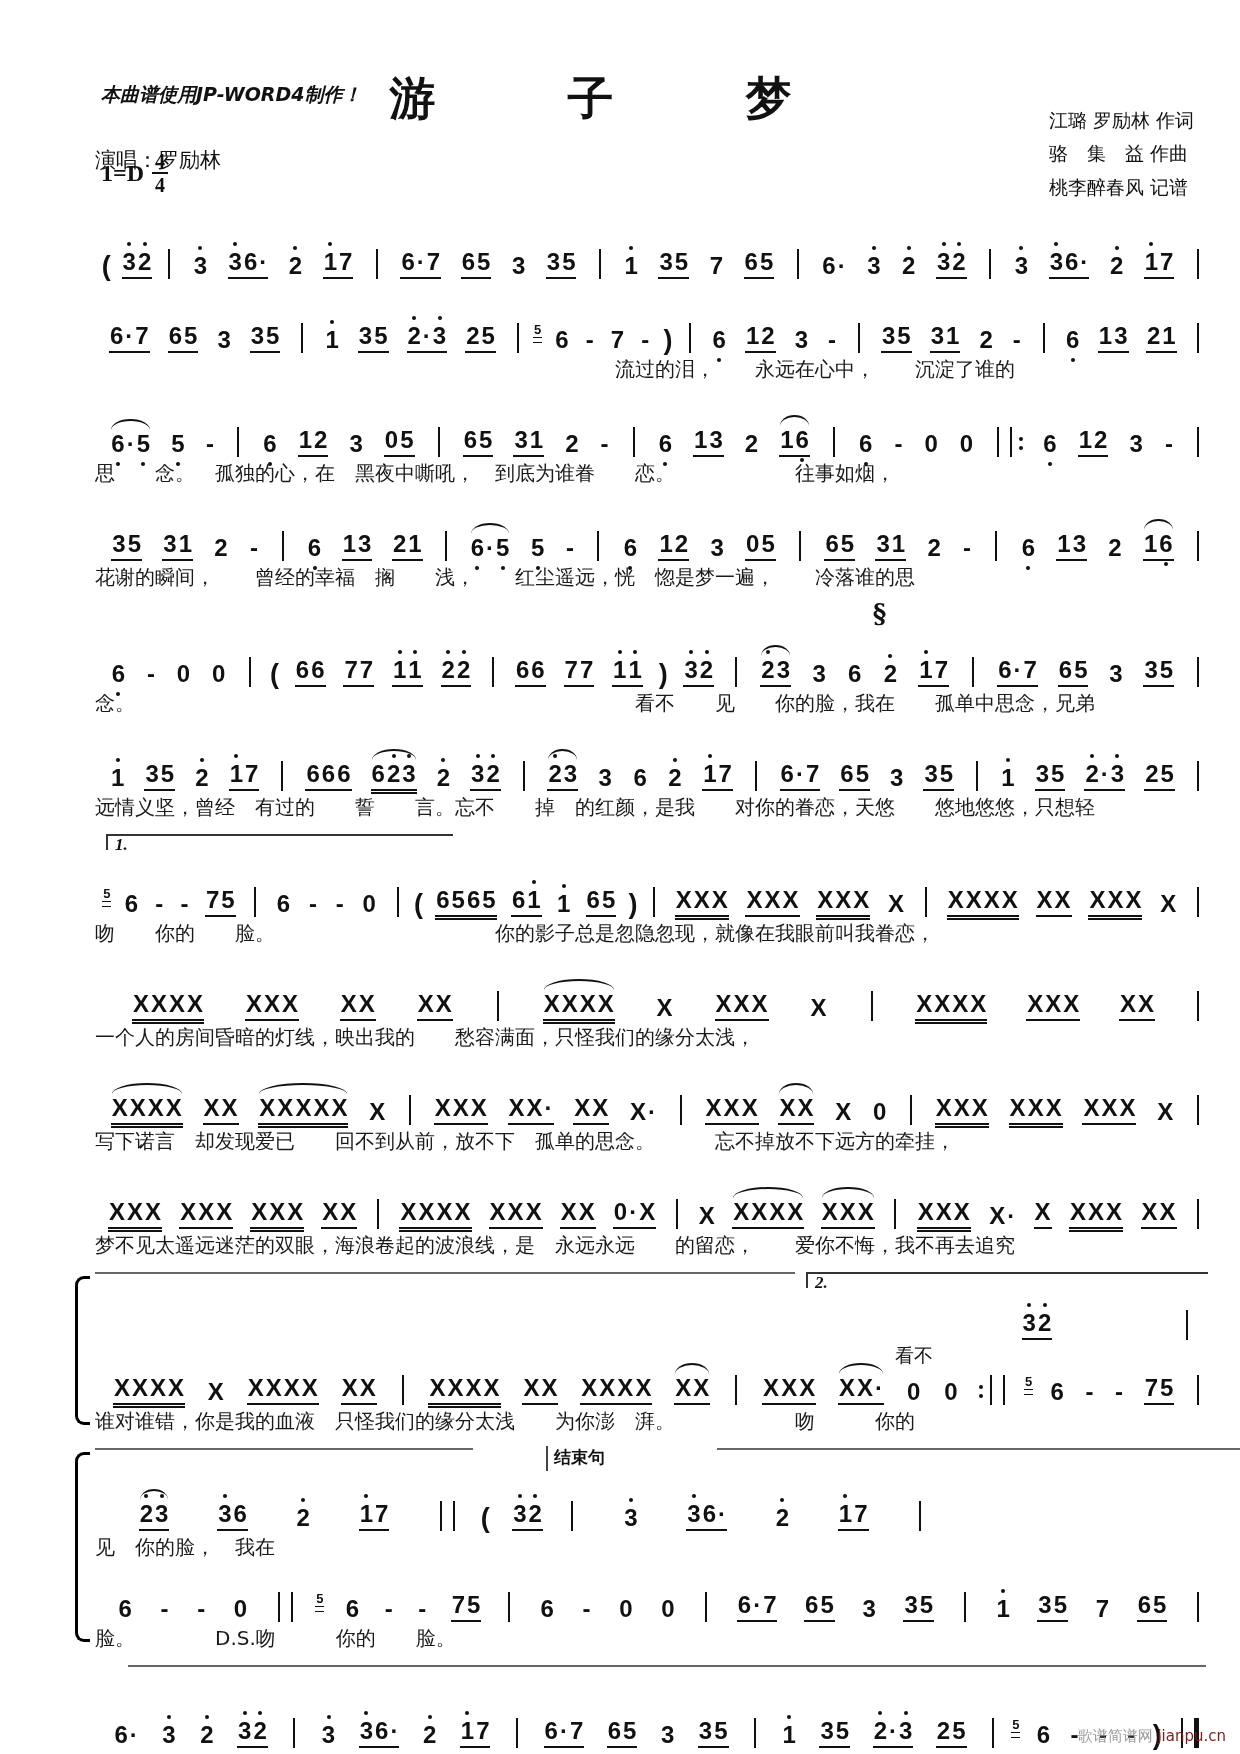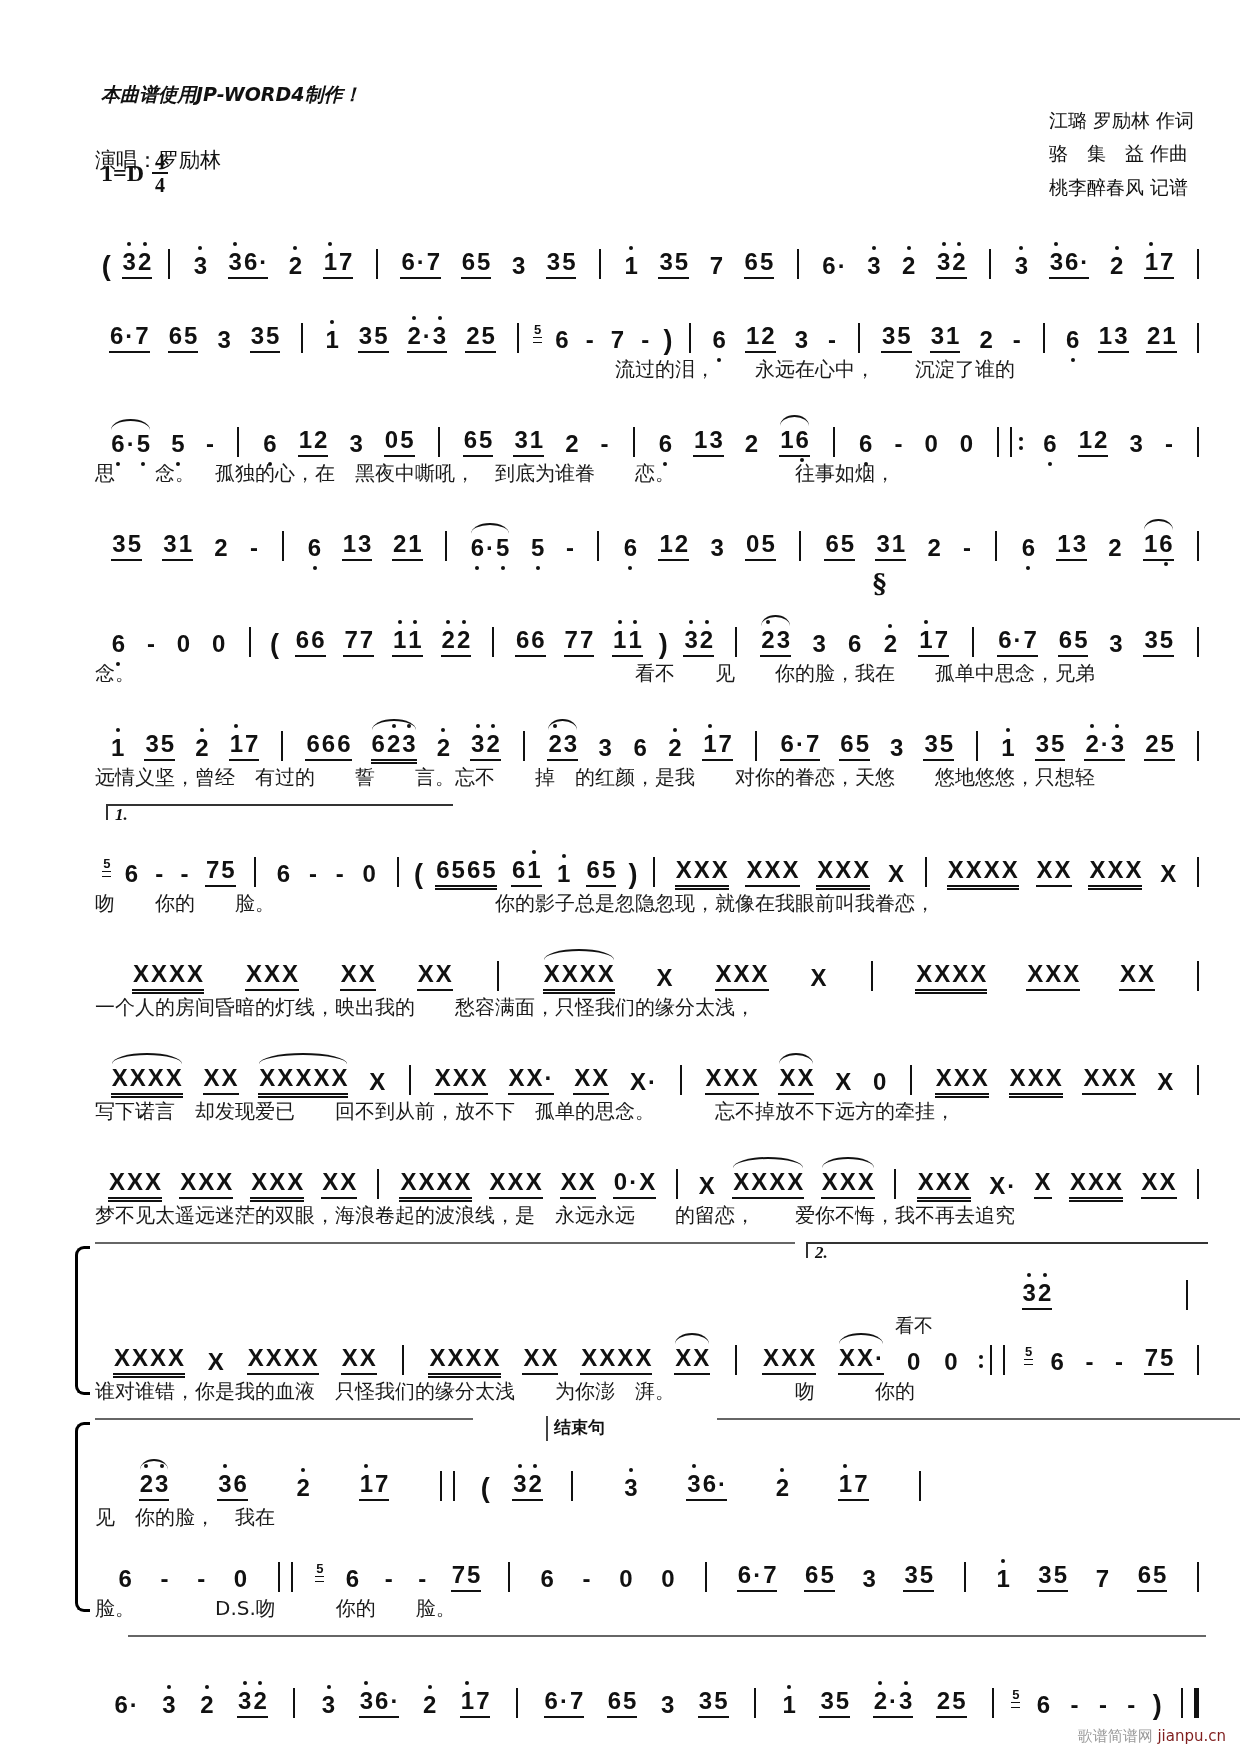--- a/index.html
+++ b/index.html
@@ -60,20 +60,21 @@
   .wm{position:absolute;right:14px;bottom:8px;font-size:15px;color:#9a9a9a;}
   .wm b{font-weight:normal;}
 </style>
 </head>
 <body>
 
 <div class="page">
 
   <div class="hdr">
     <div class="maker">本曲谱使用JP-WORD4制作！</div>
+    <div class="title">游 子 梦</div>
     <div class="keysig">
       <span>1=D</span>
       <span class="ts">
         <span class="tno">4</span>
         <span class="tno">4</span>
       </span>
     </div>
     <div class="singer">演唱：罗励林</div>
     <div class="credits">
       <div>江璐 罗励林 作词</div>
@@ -314,20 +315,21 @@
           <span class="meas" style="flex-grow: 4;">
             <span class="tok"><span class="ch">6<i class="d db"></i></span></span>
             <span class="tok u1"><span class="ch">1</span><span class="ch">3</span></span>
             <span class="tok"><span class="ch">2</span></span>
             <span class="tok u1"><span class="ch">1</span><span class="ch">6<i class="d db"></i></span><i class="slur"></i></span>
           </span>
           <span class="bgrp">
             <span class="bar"></span>
           </span>
         </div>
+        <div class="lyr">花谢的瞬间，　　曾经的幸福　搁　　浅，　　红尘遥远，恍　惚是梦一遍，　　冷落谁的思</div>
       </div>
       <div class="sys">
         <div class="annorow">
           <div class="segno" style="left: 70%;">§</div>
         </div>
         <div class="music">
           <span class="meas" style="flex-grow: 4;">
             <span class="tok"><span class="ch">6<i class="d db"></i></span></span>
             <span class="tok"><span class="ch">-</span></span>
             <span class="tok"><span class="ch">0</span></span>

